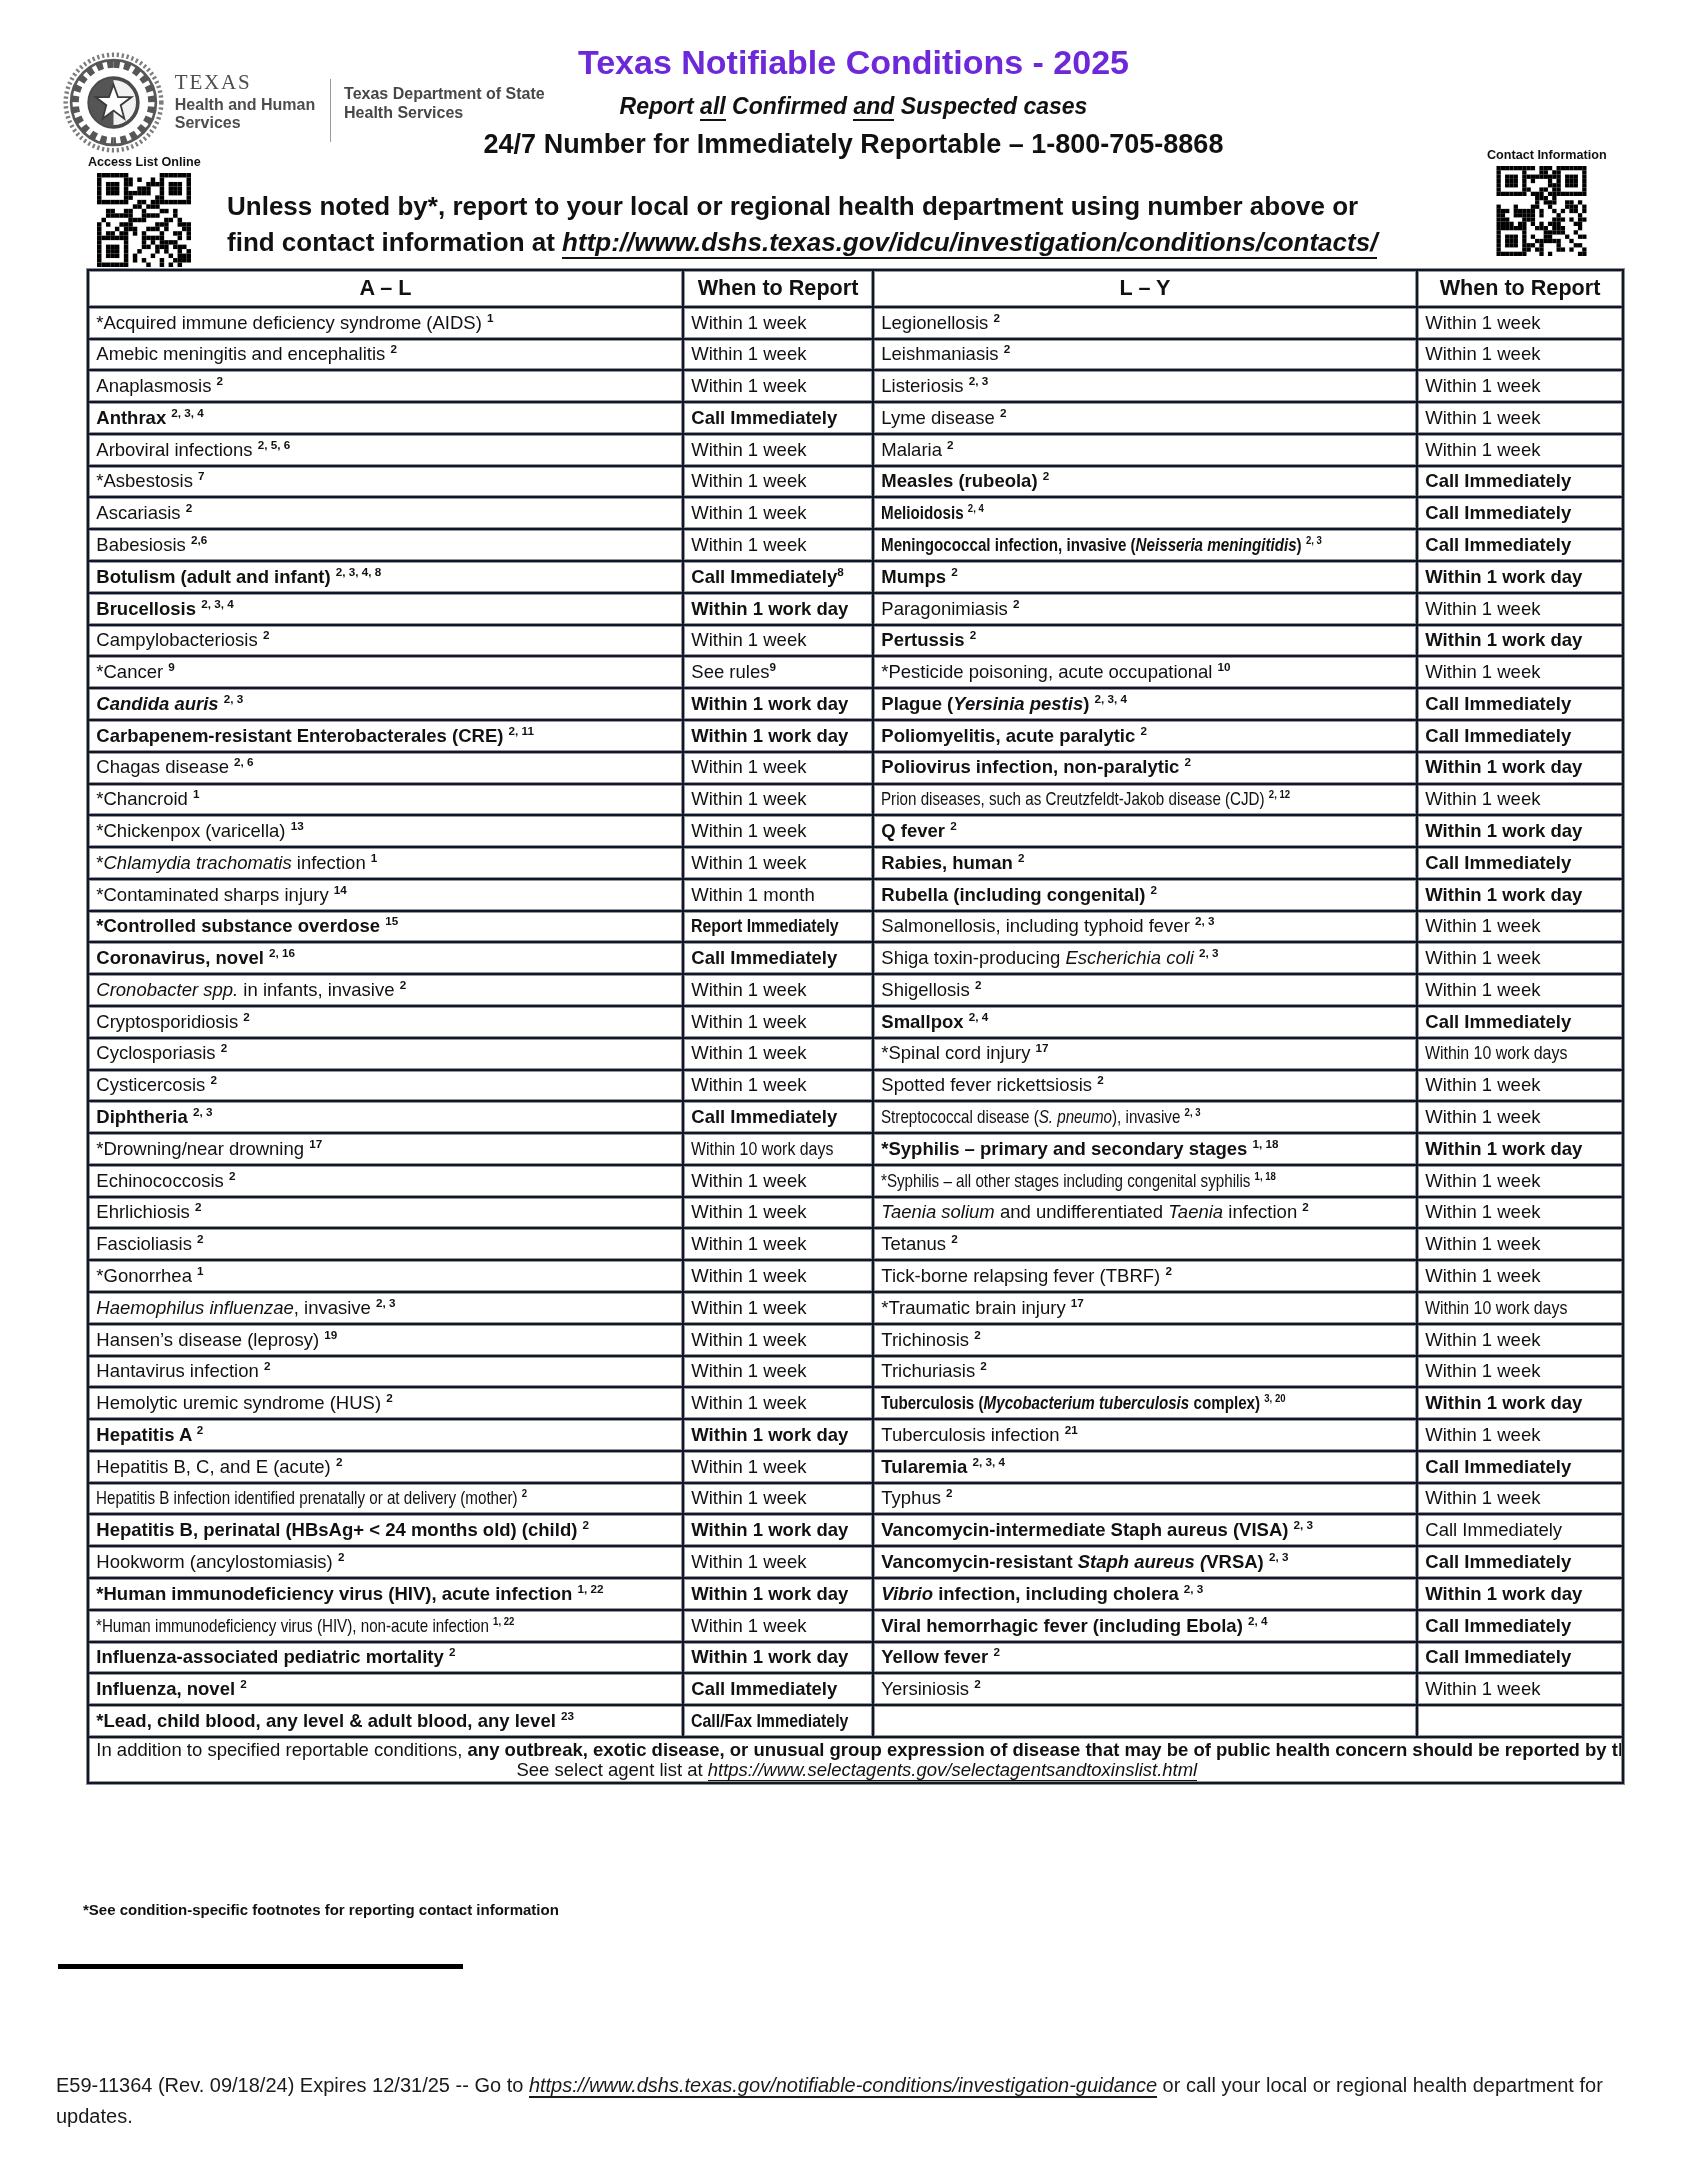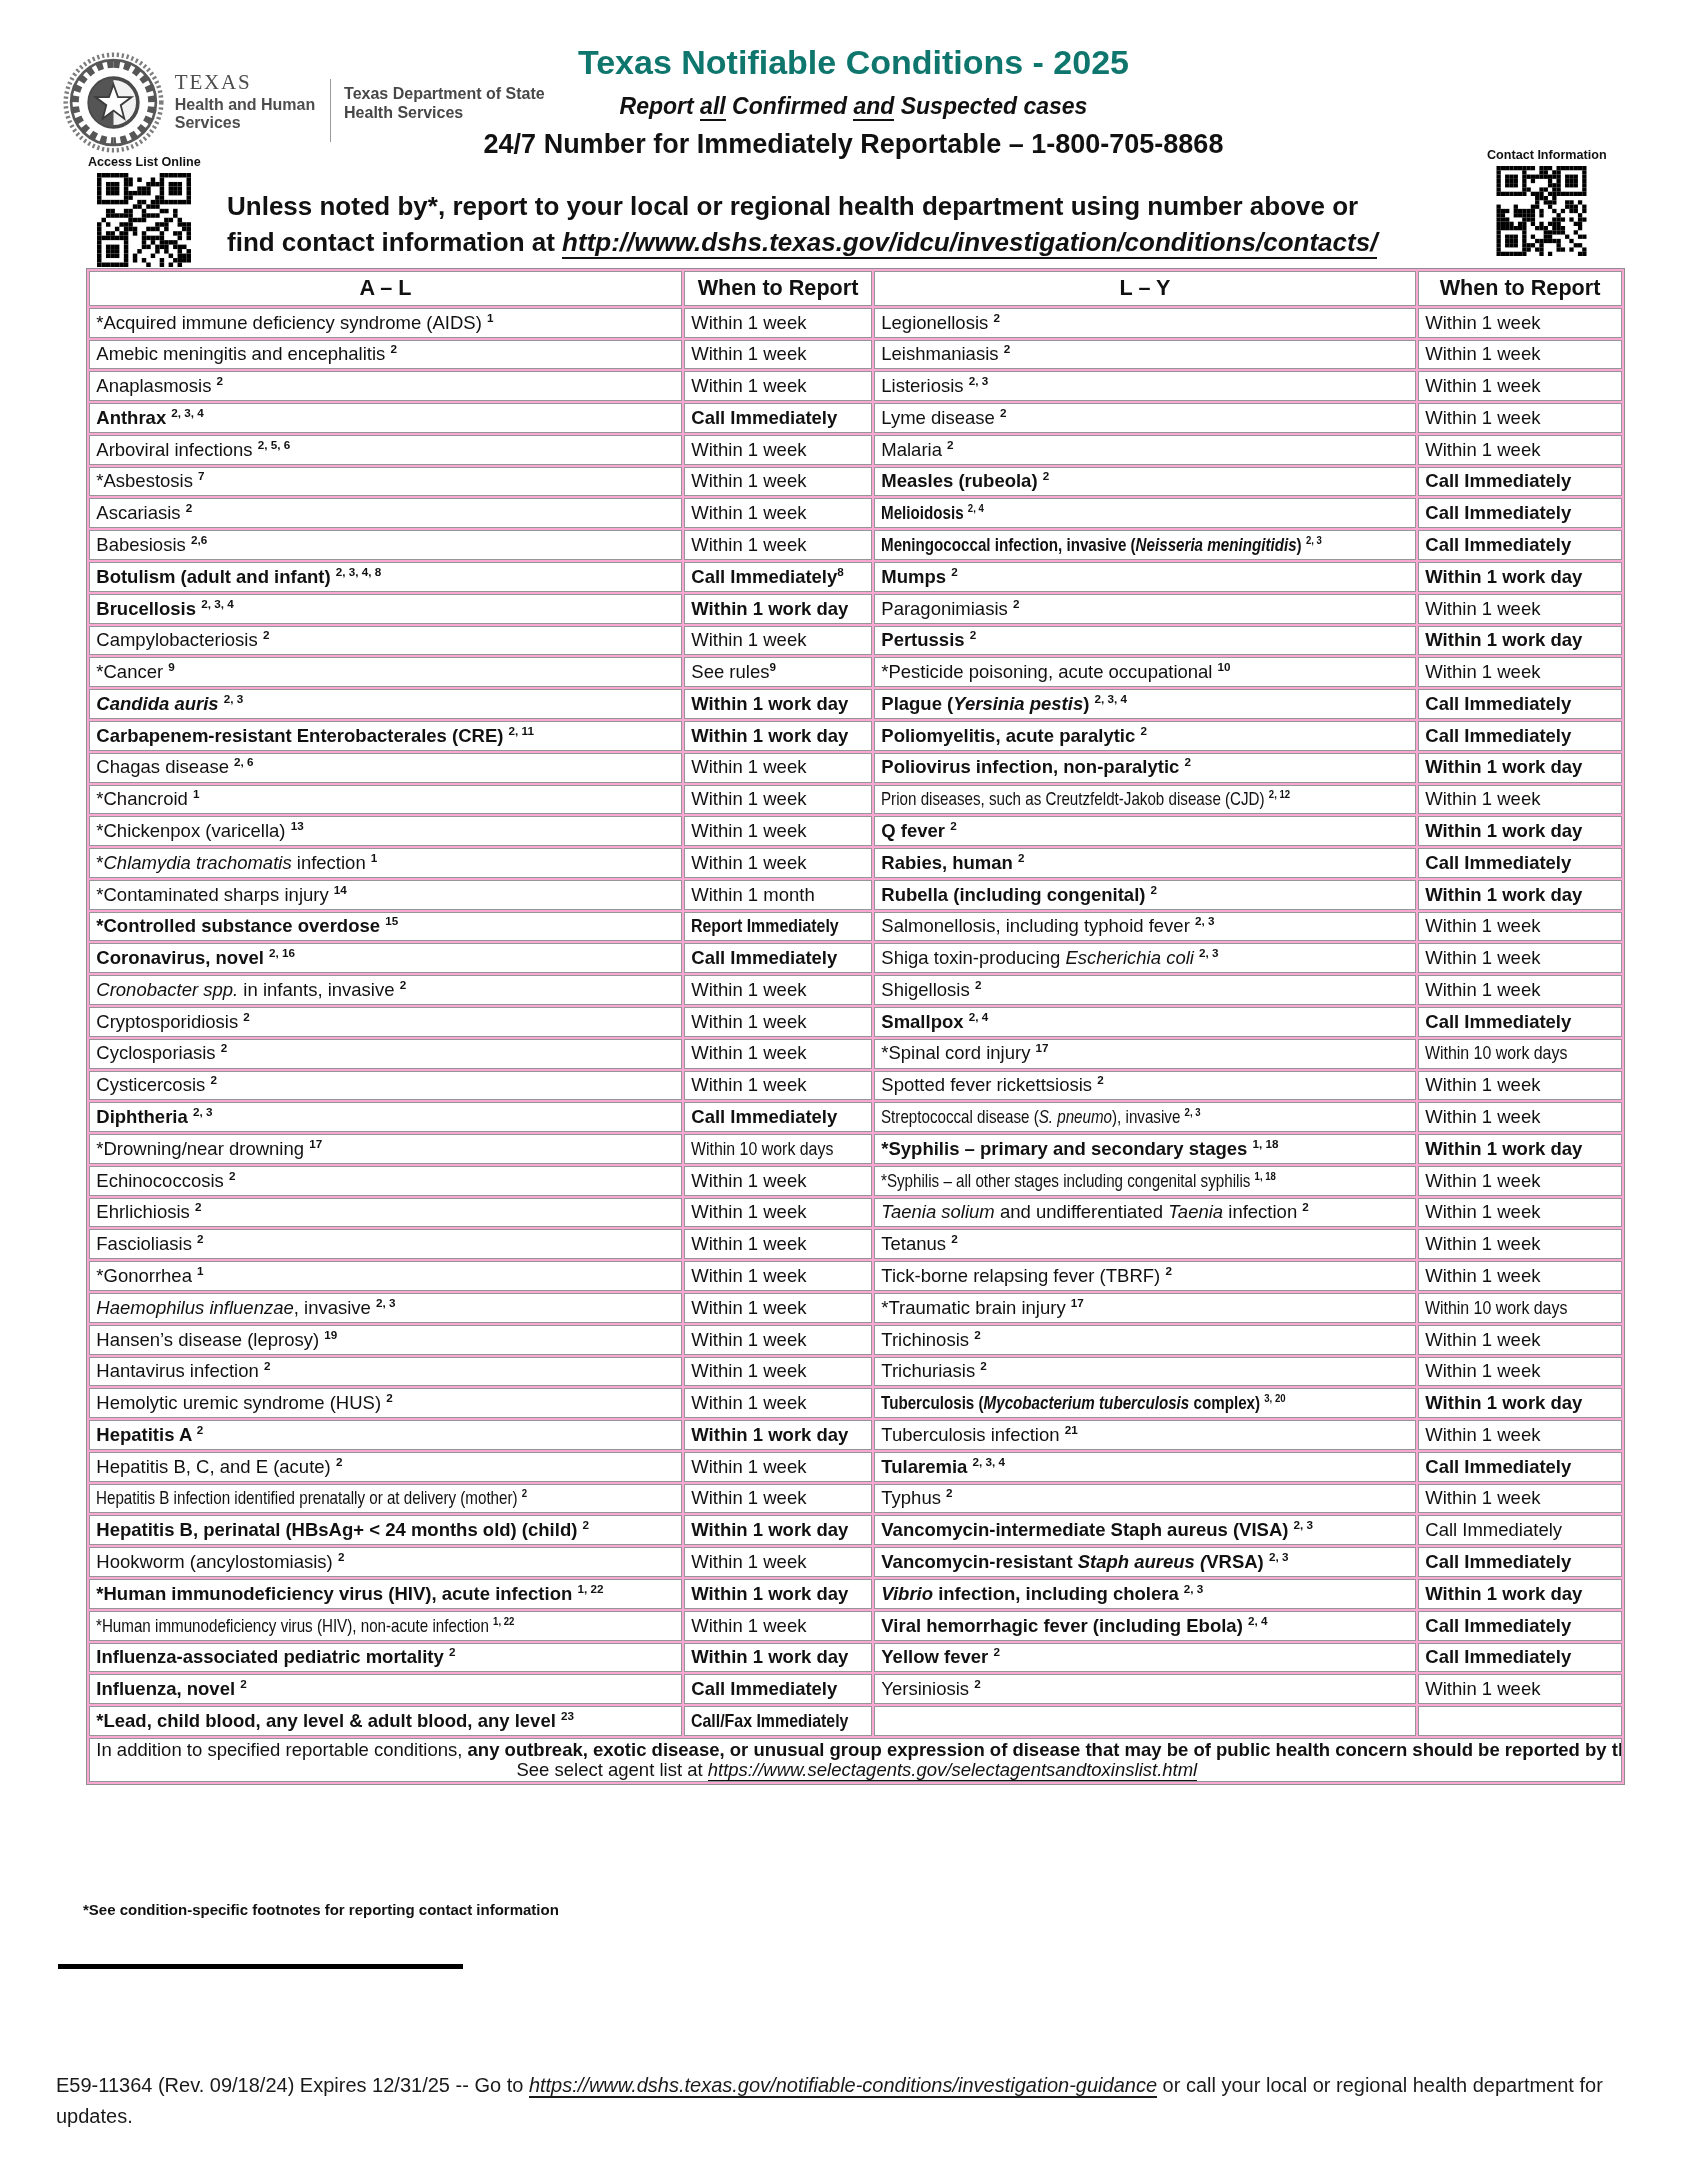--- a/index.html
+++ b/index.html
@@ -10,33 +10,33 @@
   }
   
   .brand{position:absolute;left:63px;top:52px;display:flex;align-items:flex-start;}
   .seal{width:101px;height:101px;}
   .brand-texas{font-family:"Liberation Serif",serif;font-size:21px;letter-spacing:1.8px;color:#4d4d4d;line-height:1.0;}
   .brand-sub{font-size:16px;font-weight:bold;color:#4d4d4d;line-height:1.15;margin-top:2.7px;}
   .brand-left{margin-left:10.8px;margin-top:20px;}
   .brand-divider{width:1.8px;height:63px;background:#9a9a9a;margin:27px 12.6px 0 14.4px;}
   .brand-dept{font-size:16px;font-weight:bold;color:#474747;line-height:1.2;margin-top:32px;}
   .hdr-center{position:absolute;left:86px;top:43px;width:1535px;text-align:center;}
-  .doc-title{font-size:34px;font-weight:bold;color:#0f766e;}
+  .doc-title{font-size:34px;font-weight:bold;color:#6d28d9;}
   .doc-subtitle{font-size:23px;font-weight:bold;font-style:italic;margin-top:10.8px;}
   .doc-phone{font-size:27px;font-weight:bold;margin-top:9px;}
   .qr-block{position:absolute;text-align:center;}
   .qr-left{left:88px;top:155px;width:112px;}
   .qr-right{left:1487px;top:148px;width:108px;}
   .qr-label{font-size:12.6px;font-weight:bold;margin-bottom:3.6px;white-space:nowrap;}
   .qr-svg{display:block;margin:0 auto;}
   .notice{position:absolute;left:227px;top:189px;width:1260px;font-size:26px;font-weight:bold;line-height:1.38;}
   .u{border-bottom:0.11em solid currentColor;}
   
   .tbl-wrap{position:absolute;left:86px;top:268px;width:1535px;}
-  table.grid{width:100%;border-collapse:separate;border-spacing:2.7px;background:#f9a8d4;border:1.8px solid #8f8f8f;table-layout:fixed;}
+  table.grid{width:100%;border-collapse:separate;border-spacing:2.7px;background:#0f172a;border:1.8px solid #8f8f8f;table-layout:fixed;}
   table.grid th{background:#fff;border:0.9px solid #969696;font-size:21.6px;font-weight:bold;height:31px;padding:0.9px 5.4px;text-align:center;}
   table.grid td{background:#fff;border:0.9px solid #969696;height:26px;padding:0.9px 3.6px 0.9px 6.3px;font-size:18.5px;line-height:1.1;white-space:nowrap;overflow:hidden;vertical-align:middle;}
   td.b{font-weight:bold;}
   sup{font-size:11.7px;font-weight:bold;line-height:0;vertical-align:super;letter-spacing:0;}
   .sx{display:inline-block;transform:scaleX(0.82);transform-origin:0 55%;white-space:nowrap;}
   .wsx{display:inline-block;transform:scaleX(0.86);transform-origin:0 55%;white-space:nowrap;}
   td.foot{white-space:normal;height:auto;text-align:center;font-size:24px;line-height:1.3;padding:7.2px 10.8px;font-weight:normal;}
   
   .footnote{position:absolute;left:83px;top:1901px;font-size:15px;font-weight:bold;}
   .rule{position:absolute;left:58px;top:1964px;width:405px;height:5.4px;background:#000;}

